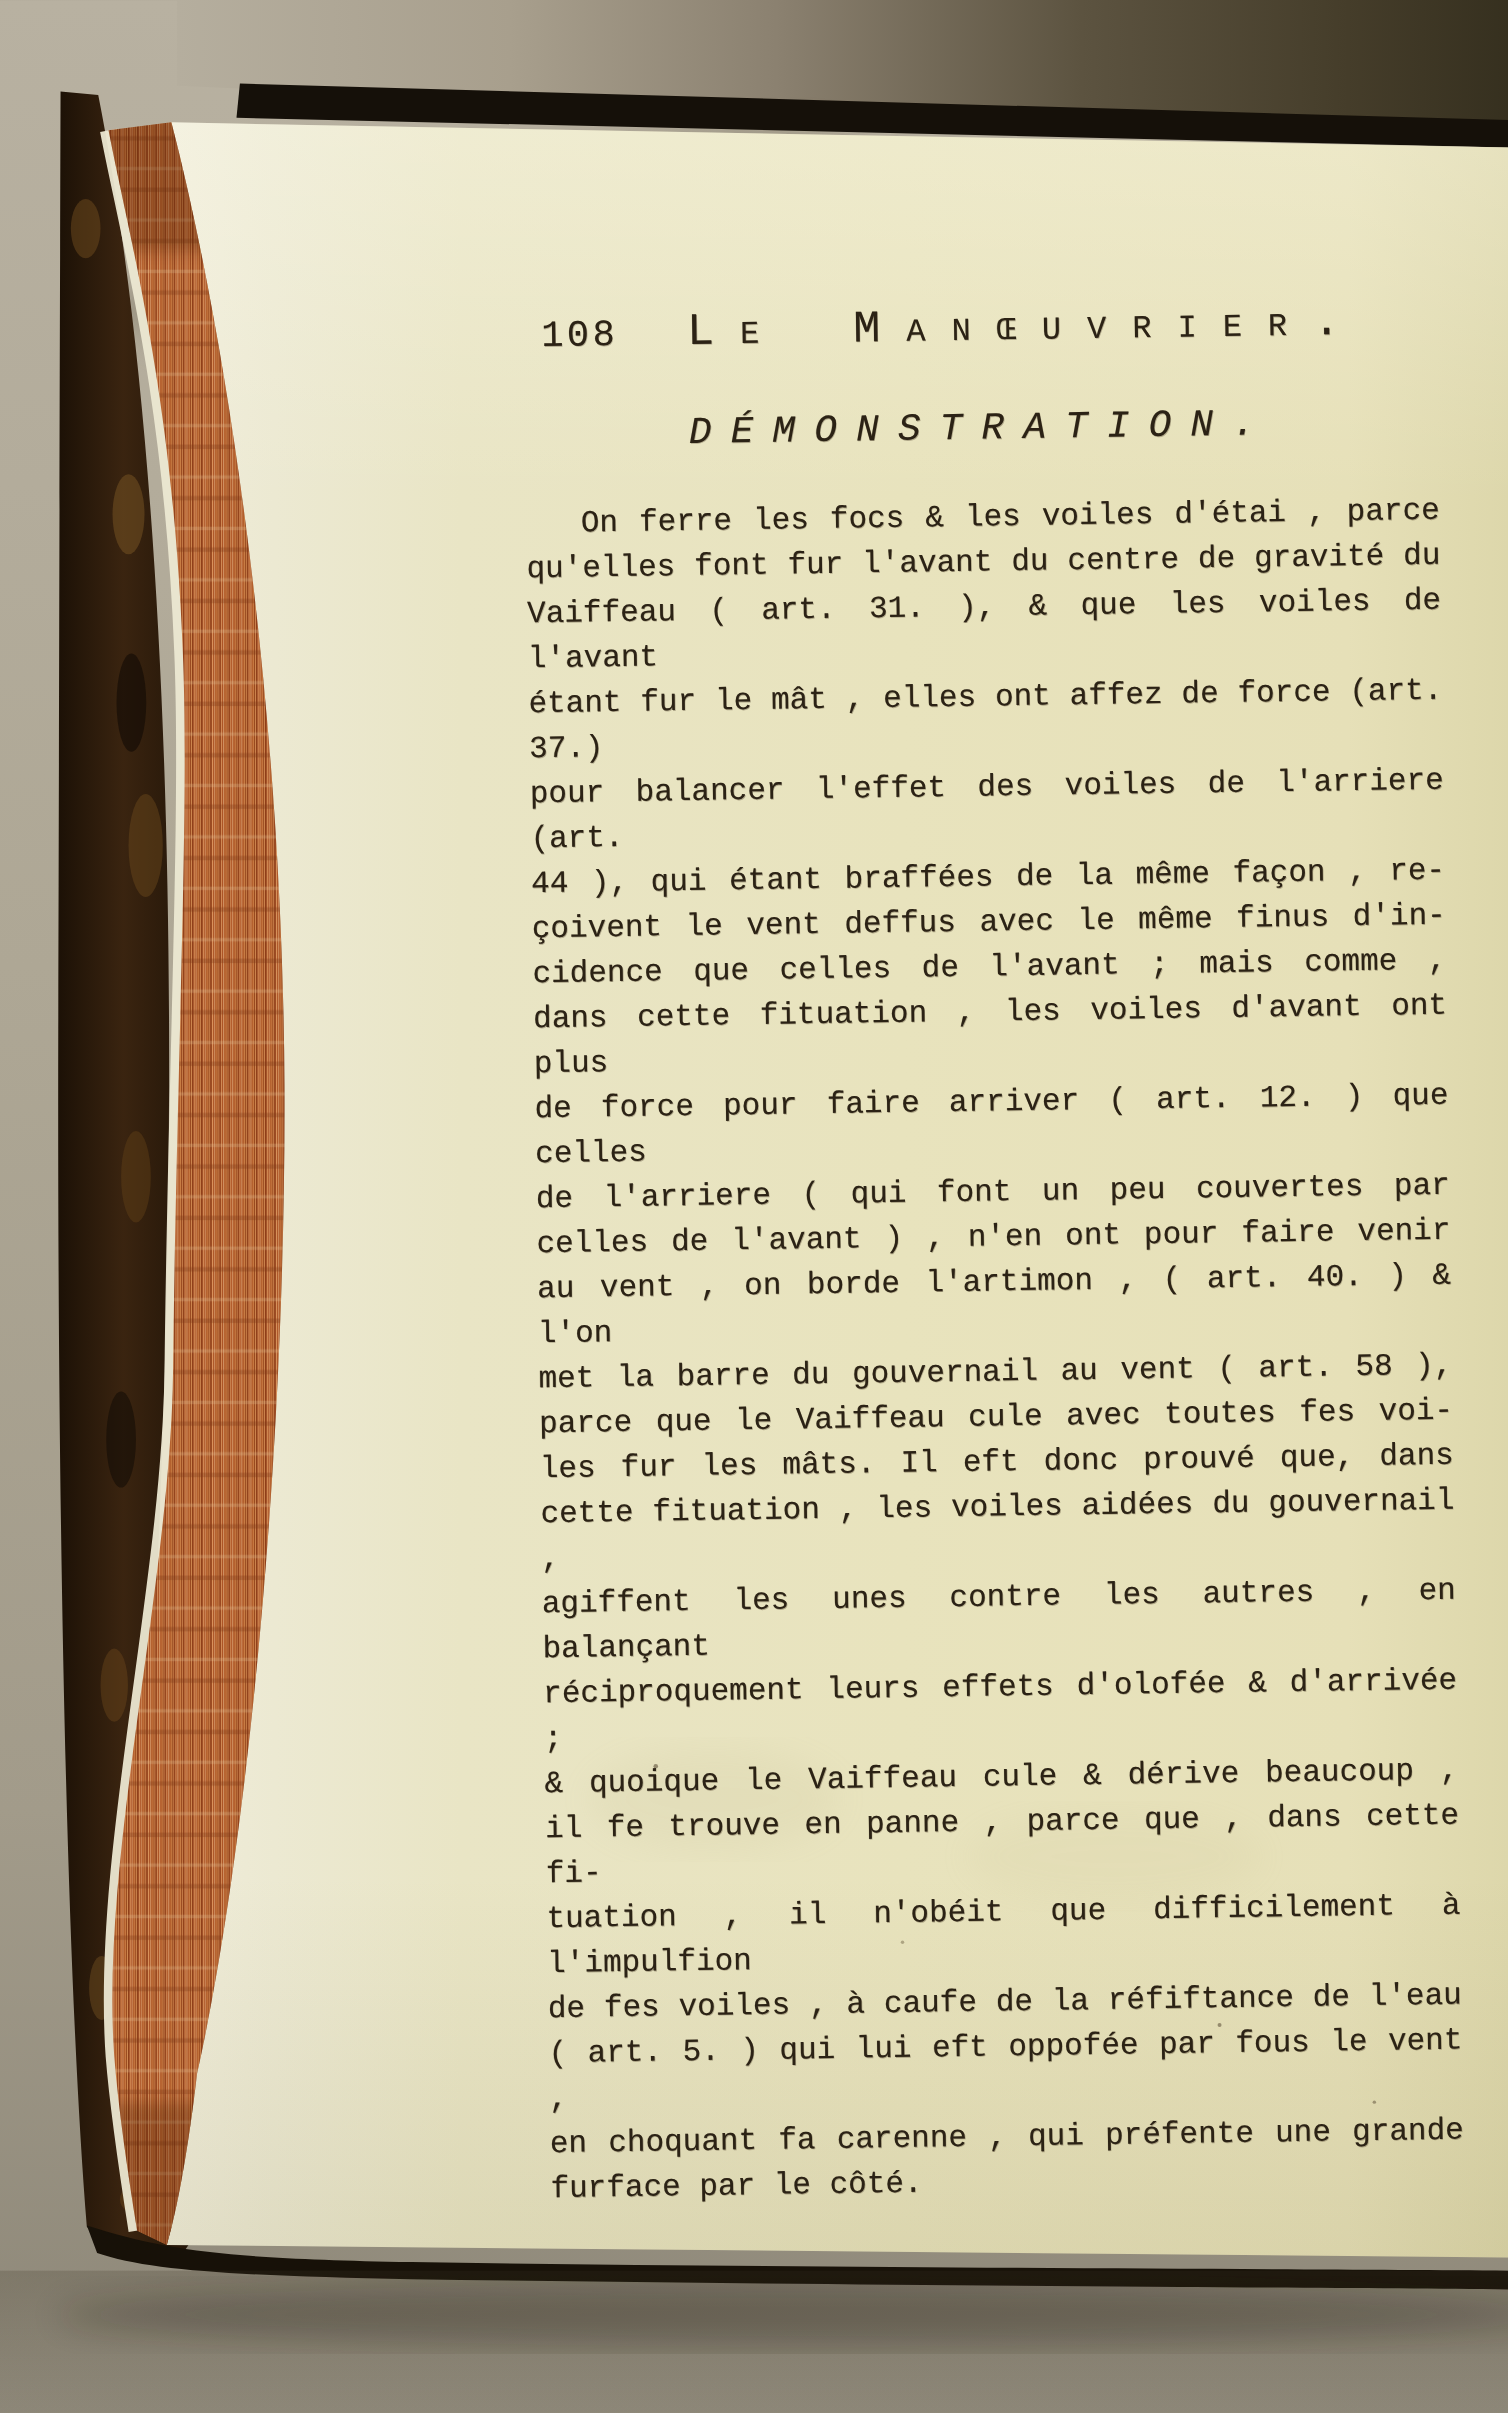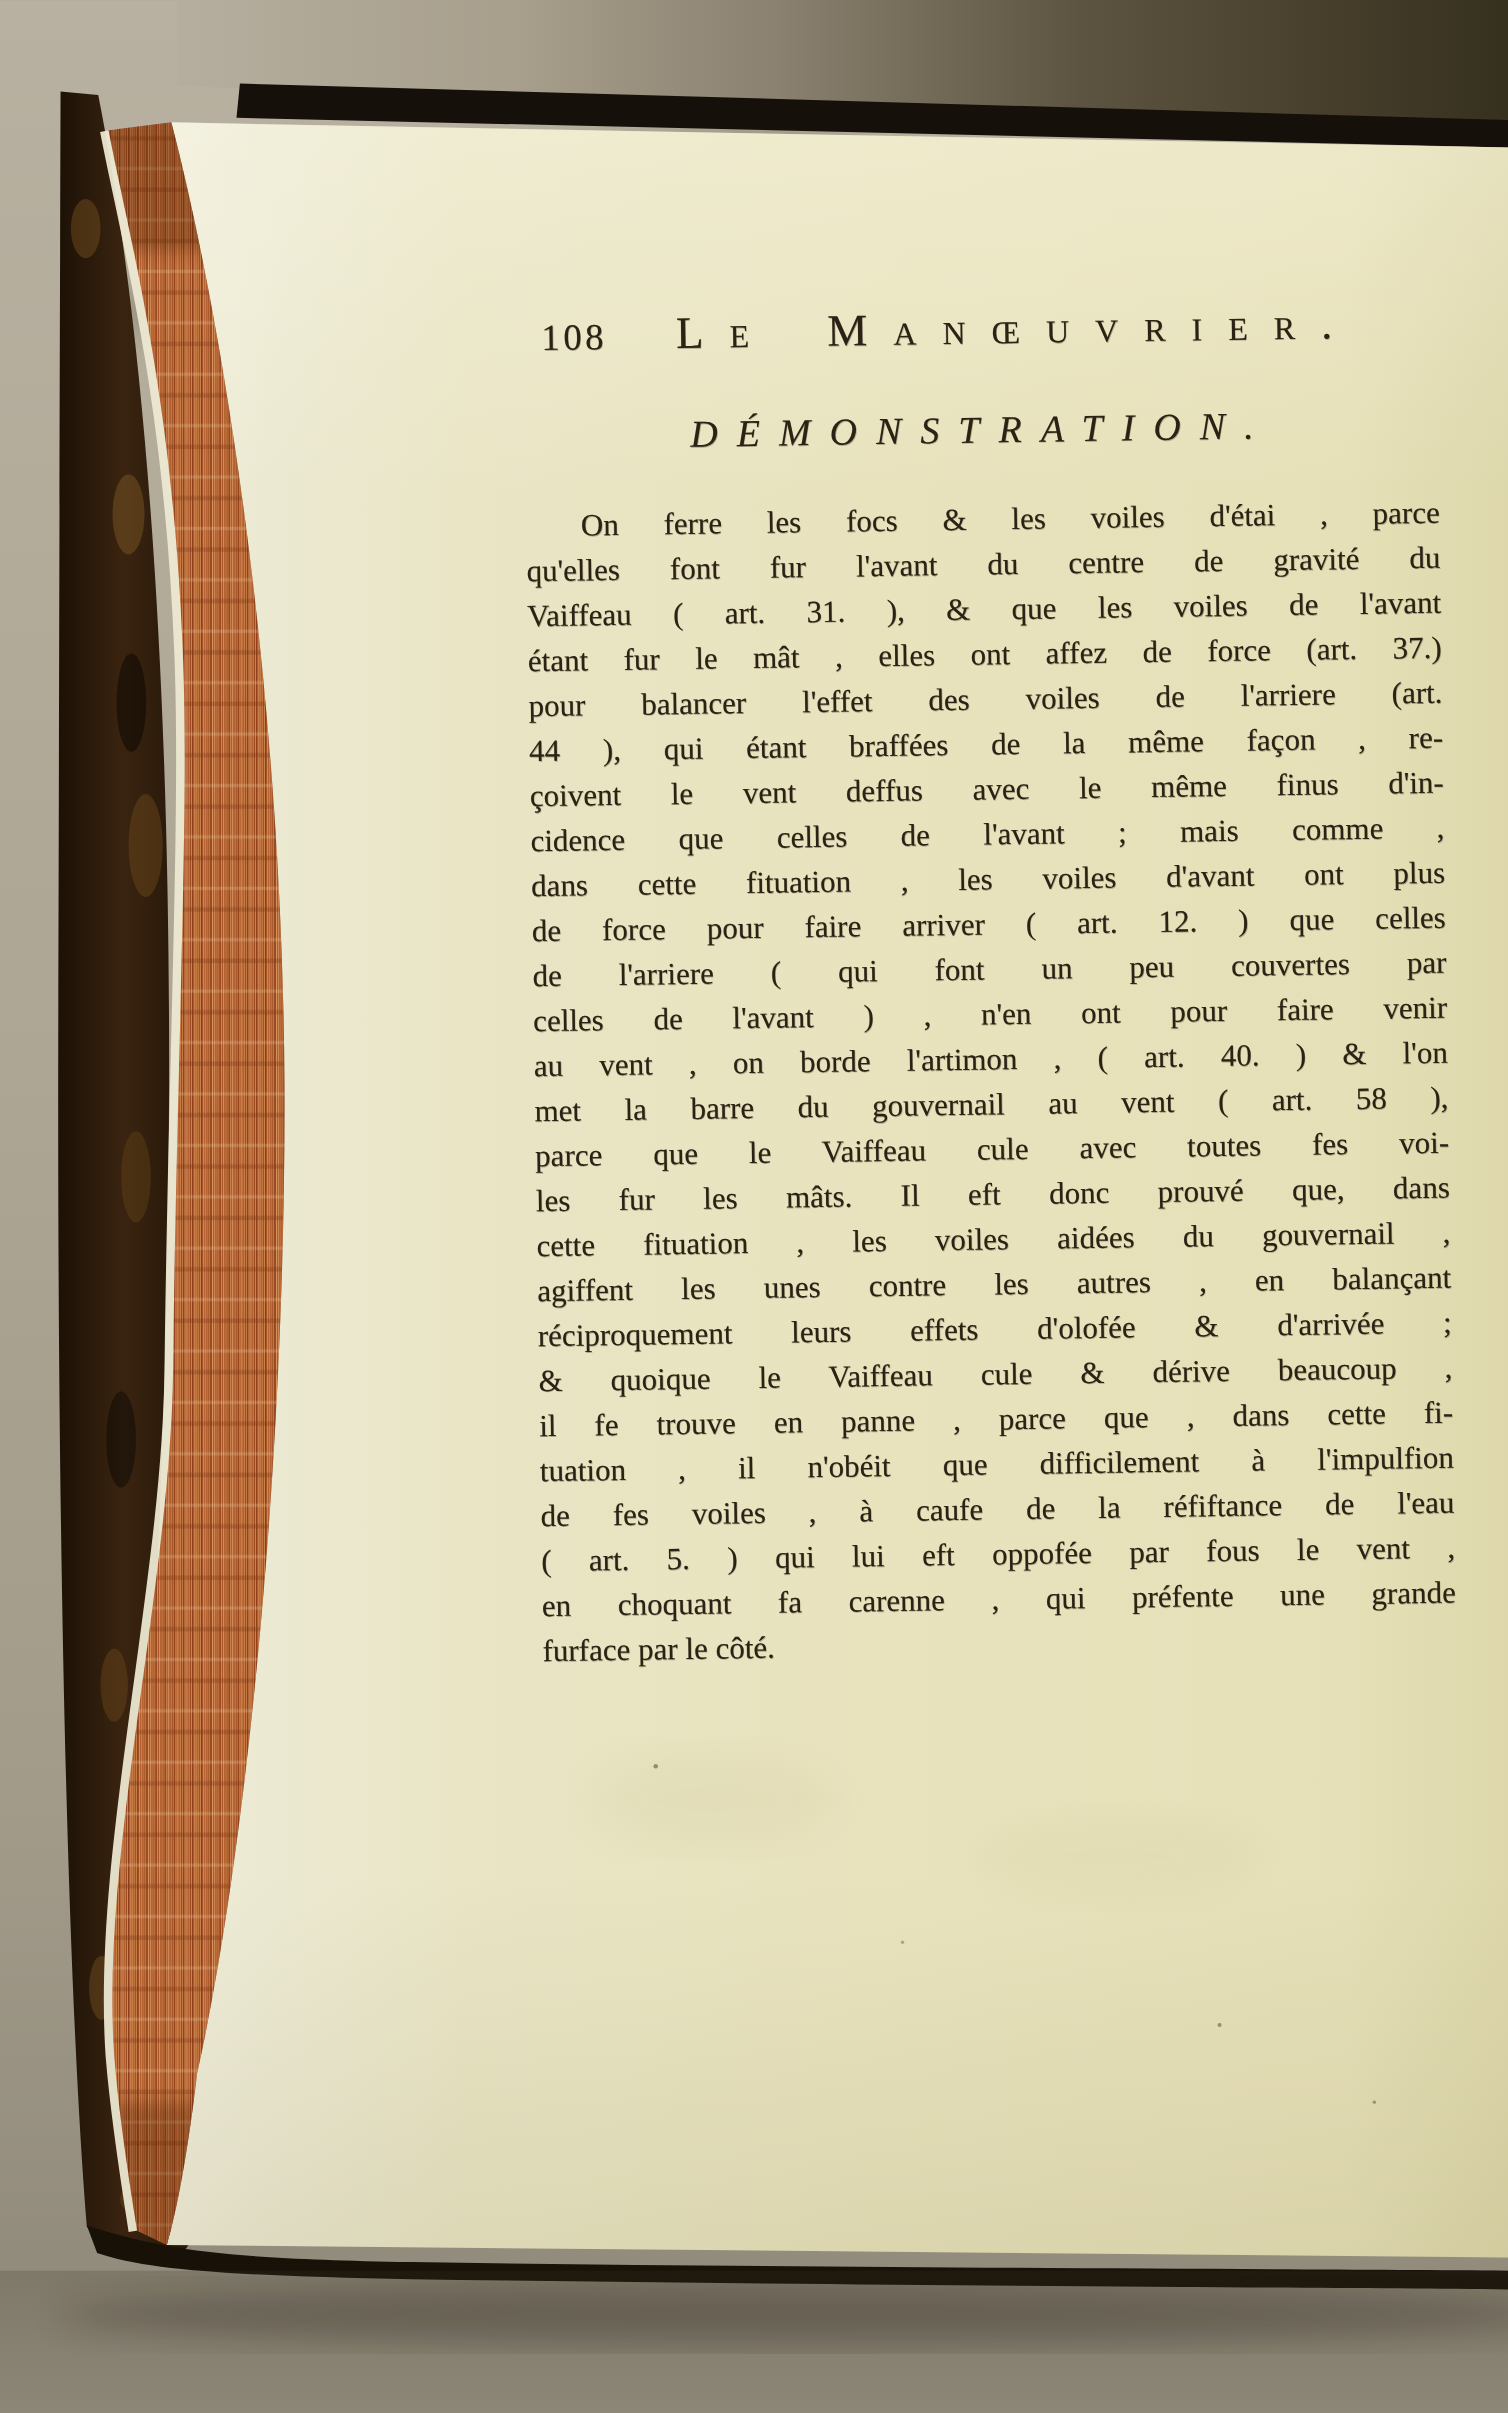--- a/index.html
+++ b/index.html
@@ -1,17 +1,17 @@
 <!DOCTYPE html>
 <html style="font-size:9.1px"><head>
 <meta charset="utf-8">
 <style>
   html,body{margin:0;padding:0;background:#9d9687;}
   .stage{position:relative;width:1508px;height:2413px;overflow:hidden;
-         font-family:Liberation Serif, serif;}
+         font-family:Liberation Mono, monospace;}
   .scene{position:absolute;left:0;top:0;width:1508px;height:2413px;display:block;}
 
   
   .text-layer{position:absolute;left:523px;top:309px;width:914px;
               transform:rotate(-0.85deg);transform-origin:23px 23px;
               color:#2b2215;}
   .ink{text-shadow:0.6px 0.9px 0.6px rgba(46,30,12,.30), -0.3px 0 0 rgba(46,30,12,.25);}
 
   .header-row{display:flex;align-items:baseline;white-space:nowrap;}
   .page-number{font-size:37px;margin-left:18.3px;letter-spacing:3.4px;}

